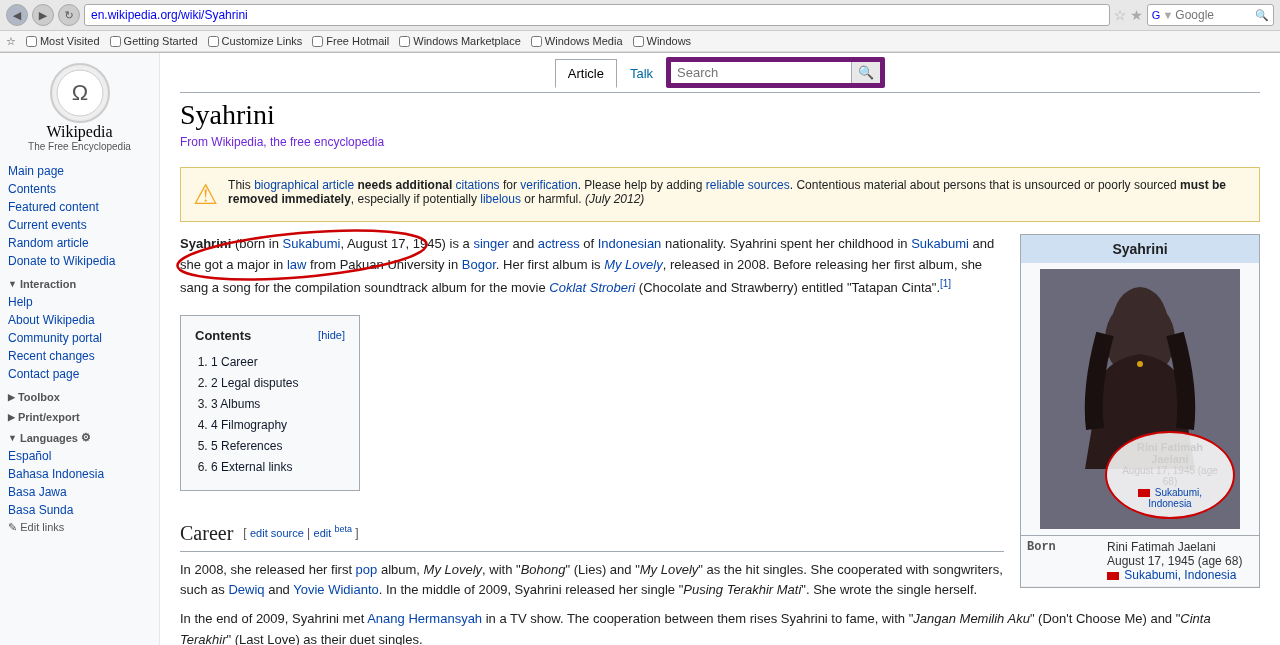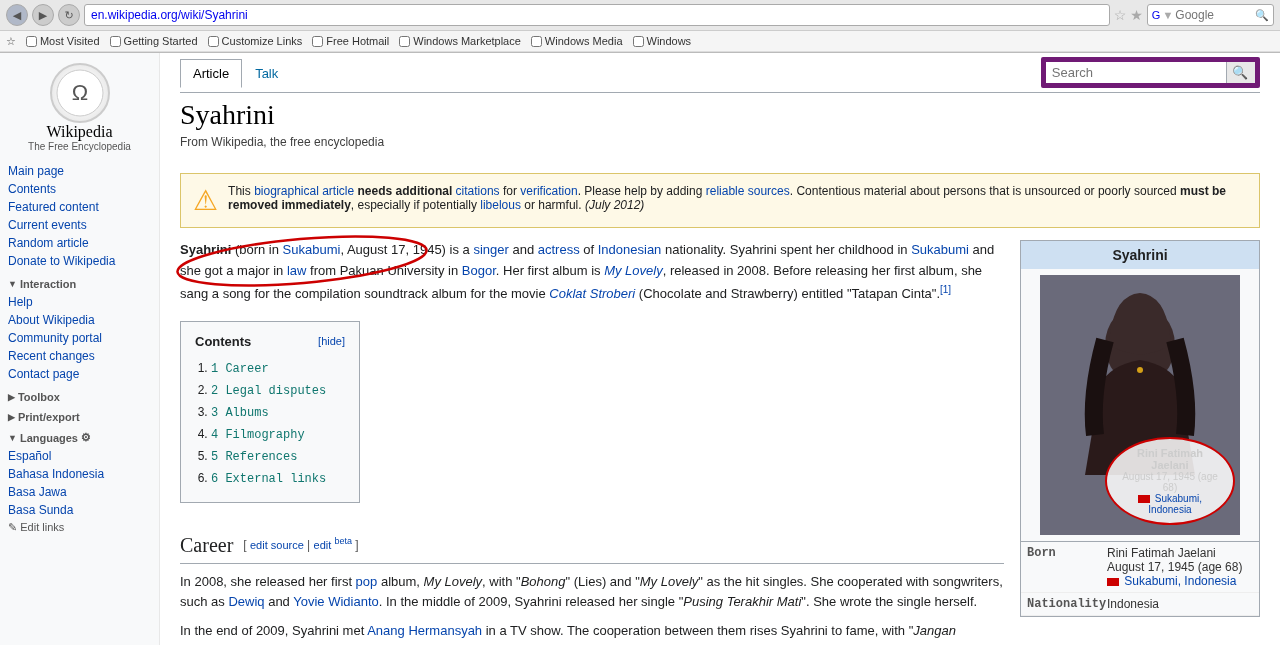--- a/index.html
+++ b/index.html
@@ -33,38 +33,38 @@
     .sidebar-nav { margin-top: 6px; }
     .sidebar-link { display: block; color: #0645ad; font-size: 12px; padding: 2px 0; text-decoration: none; cursor: pointer; }
     .sidebar-section { margin-top: 8px; }
     .sidebar-section-title { font-size: 11px; font-weight: bold; color: #555; margin-bottom: 3px; display: flex; align-items: center; gap: 3px; cursor: pointer; }
     .sidebar-section-title .arrow { font-size: 9px; }
 
     
     .wiki-main { flex: 1; padding: 0 20px 20px 20px; }
     
     
-    .wiki-topbar { display: flex; align-items: center; justify-content: space-between; border-bottom: 1px solid #a2a9b1; padding: 4px 0; margin-bottom: 6px; }
+    .wiki-topbar { display: flex; align-items: center; justify-content: center; border-bottom: 1px solid #a2a9b1; padding: 4px 0; margin-bottom: 6px; }
     .wiki-tabs { display: flex; gap: 0; }
     .wiki-tab { padding: 6px 12px; font-size: 13px; color: #0369a1; cursor: pointer; border: 1px solid transparent; border-bottom: none; text-decoration: none; }
     .wiki-tab.active { background: #fff; border: 1px solid #a2a9b1; border-bottom: 1px solid #fff; color: #000; margin-bottom: -1px; z-index: 1; position: relative; }
     .wiki-actions { display: flex; gap: 0; align-items: center; }
     .wiki-action { padding: 6px 10px; font-size: 12px; color: #0645ad; cursor: pointer; text-decoration: none; }
     .wiki-action sup { font-size: 9px; }
     .wiki-search-box { display: flex; align-items: center; border: 5px solid #701a75; border-radius: 2px; overflow: hidden; }
     .wiki-search-input { border: none; outline: none; padding: 3px 6px; font-size: 13px; width: 180px; }
     .wiki-search-btn { background: #e8e8e8; border-left: 1px solid #a2a9b1; padding: 3px 6px; cursor: pointer; font-size: 13px; }
 
     
     .wiki-account-bar { background: #f8f9fa; border-bottom: 1px solid #e8e8e8; padding: 3px 20px; display: flex; justify-content: flex-end; align-items: center; gap: 8px; font-size: 12px; }
     .wiki-account-bar a { color: #0645ad; cursor: pointer; text-decoration: none; }
 
     
     .article-title { font-family: 'Linux Libertine', Georgia, serif; font-size: 28px; font-weight: normal; margin-bottom: 4px; color: #000; }
-    .article-from { font-size: 12px; color: #404040; margin-bottom: 24px; }
+    .article-from { font-size: 12px; color: #6d28d9; margin-bottom: 18px; }
 
     
     .notice-box { background: #fef9e7; border: 1px solid #dbc56a; padding: 10px 12px; margin-bottom: 12px; display: flex; align-items: flex-start; gap: 10px; font-size: 12px; }
     .notice-icon { font-size: 28px; color: #f5a623; flex-shrink: 0; }
     .notice-text a { color: #0645ad; }
     .notice-text strong { font-weight: bold; }
 
     
     .article-body { font-size: 13px; line-height: 1.6; }
     .article-body a { color: #0645ad; text-decoration: none; }
@@ -85,21 +85,21 @@
     .photo-bubble { position: absolute; bottom: 10px; right: 5px; background: rgba(255,255,255,0.85); border: 2px solid #c00; border-radius: 50%; padding: 8px 10px; font-size: 10px; text-align: center; width: 130px; }
     .photo-bubble strong { font-size: 11px; }
     .photo-bubble a { color: #0645ad; }
 
     
     .toc { border: 1px solid #a2a9b1; background: #f8f9fa; display: inline-block; padding: 10px 14px; margin: 8px 0 12px 0; font-size: 12px; min-width: 180px; }
     .toc-title { font-weight: bold; font-size: 13px; margin-bottom: 6px; display: flex; justify-content: space-between; align-items: center; }
     .toc-hide { color: #0645ad; cursor: pointer; font-weight: normal; font-size: 11px; }
     .toc ol { margin-left: 16px; }
     .toc li { margin: 2px 0; }
-    .toc a { color: #0f766e; text-decoration: none; font-family: Liberation Mono, monospace; }
+    .toc a { color: #0f172a; text-decoration: none; }
 
     
     .section-heading { font-family: 'Linux Libertine', Georgia, serif; font-size: 20px; font-weight: normal; border-bottom: 1px solid #a2a9b1; padding-bottom: 2px; margin: 14px 0 8px 0; display: flex; align-items: center; gap: 10px; }
     .section-edit { font-size: 11px; color: #0645ad; cursor: pointer; }
     .section-edit sup { font-size: 9px; }
 
     
     .para { margin-bottom: 8px; }
 
     sup { font-size: 10px; }
@@ -280,24 +280,20 @@
           <div class="infobox-rows">
             <div class="infobox-row">
               <div class="infobox-label">Born</div>
               <div class="infobox-value">
                 <span>Rini Fatimah Jaelani</span><br>
                 <span>August 17, 1945 (age 68)</span><br>
                 <span style="display:inline-block;width:12px;height:8px;background:#c00;margin-right:2px;vertical-align:middle;"></span>
                 <a>Sukabumi, Indonesia</a>
               </div>
             </div>
-            <div class="infobox-row">
-              <div class="infobox-label">Nationality</div>
-              <div class="infobox-value">Indonesia</div>
-            </div>
           </div>
         </div>
 
         <div class="article-body">
           <p class="para" style="position:relative;">
             <strong>Syahrini</strong> (born in <a>Sukabumi</a>, August 17, 1945) is a <a>singer</a> and <a>actress</a> of <a>Indonesian</a> nationality. Syahrini spent her childhood in <a>Sukabumi</a> and she got a major in <a>law</a> from Pakuan University in <a>Bogor</a>. Her first album is <i><a>My Lovely</a></i>, released in 2008. Before releasing her first album, she sang a song for the compilation soundtrack album for the movie <i><a>Coklat Stroberi</a></i> (Chocolate and Strawberry) entitled "Tatapan Cinta".<sup><a>[1]</a></sup>
             
             <svg style="position:absolute;top:-5px;left:-8px;pointer-events:none;" width="300" height="55" xmlns="http://www.w3.org/2000/svg">
               <ellipse cx="130" cy="26" rx="125" ry="22" fill="none" stroke="#c00" stroke-width="2.5" transform="rotate(-5 130 26)"></ellipse>
             </svg>

